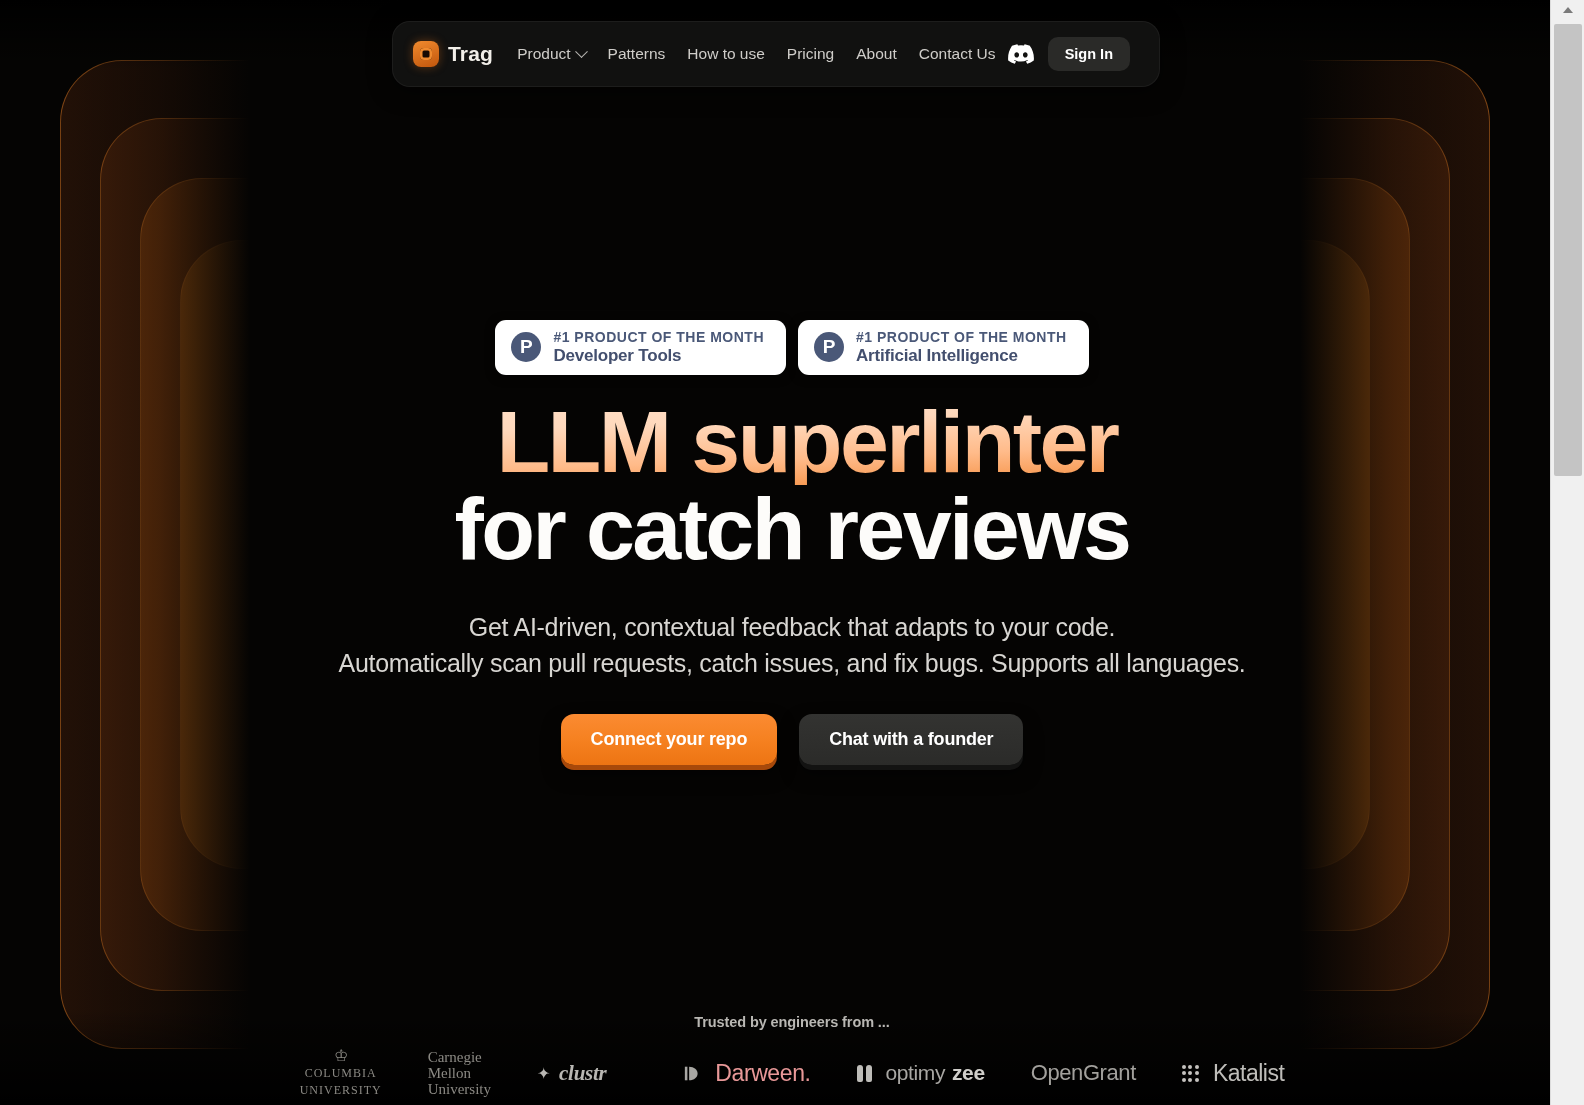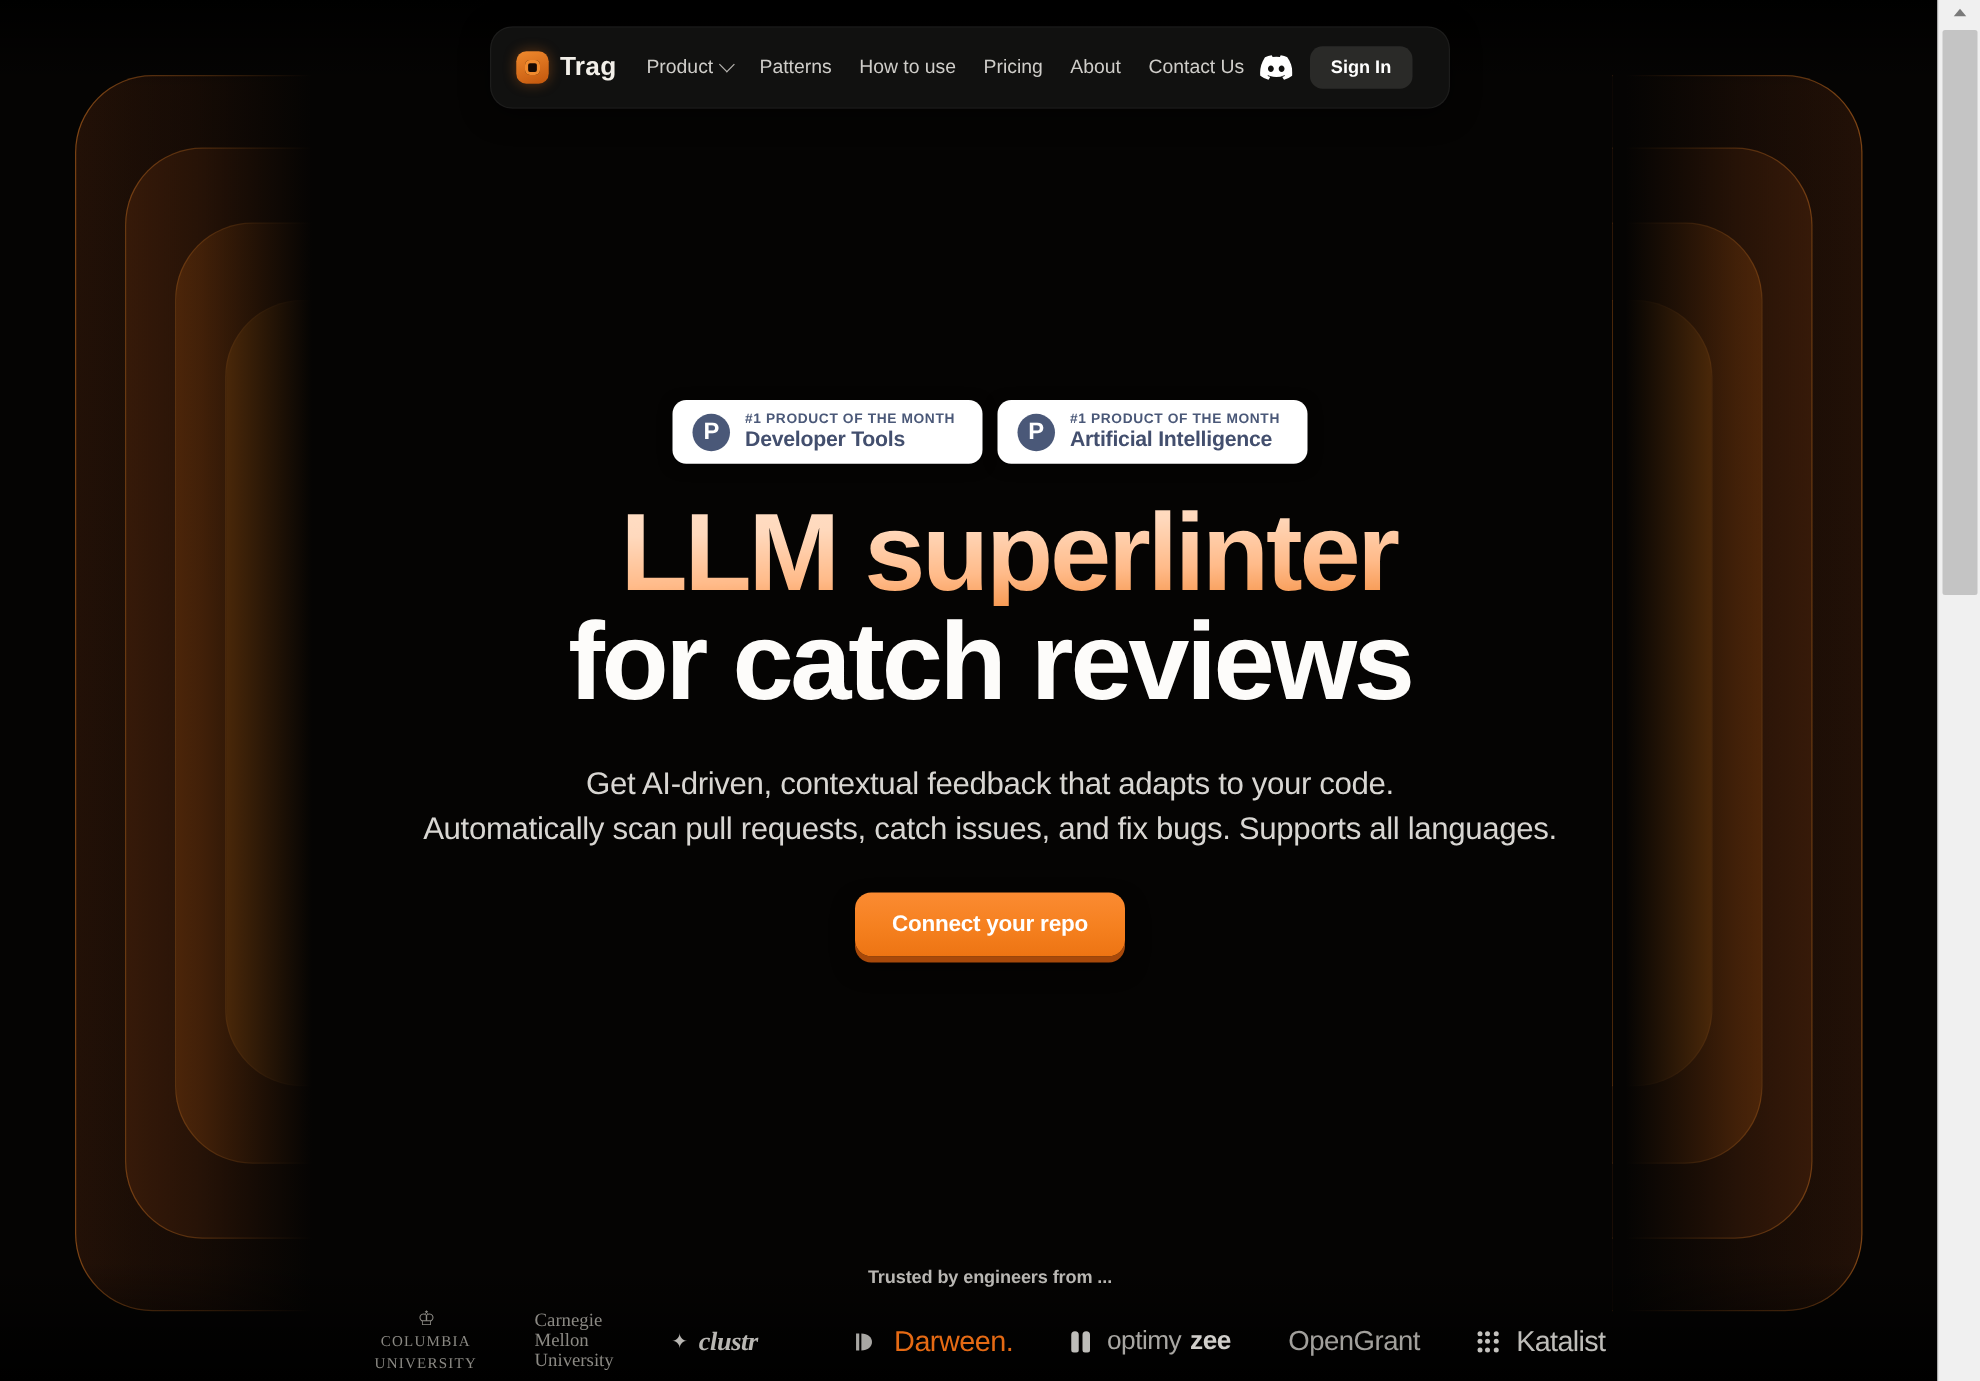--- a/index.html
+++ b/index.html
@@ -116,21 +116,21 @@
     box-shadow:0 2px 10px rgba(0,0,0,0.5);
   }
   .ph-circle {
     width:30px; height:30px; border-radius:50%;
     background:#4a5878; color:#fff;
     display:flex; align-items:center; justify-content:center;
     font-size:19px; font-weight:700; font-family:"Liberation Sans", sans-serif;
     flex:none;
   }
   .badge-txt { display:flex; flex-direction:column; line-height:1.18; }
-  .badge-kicker { color:#4a5878; font-size:11px; font-weight:700; letter-spacing:0.5px; }
+  .badge-kicker { color:#4a5878; font-size:14px; font-weight:700; letter-spacing:0.5px; }
   .badge-title { color:#434f6e; font-size:17px; font-weight:700; letter-spacing:-0.2px; }
 
   .headline {
     position:absolute; left:0; right:0; top:398px;
     text-align:center;
     font-size:88px; font-weight:700; line-height:0.99;
     letter-spacing:-2.6px;
   }
   .headline .l1 {
     display:block;
@@ -191,21 +191,21 @@
 
   .cmu-logo {
     flex-direction:column; align-items:flex-start; gap:0;
     font-family:"Liberation Serif", serif; font-size:15px;
     line-height:1.08; color:#97958f;
   }
 
   .clustr-logo { font-family:"Liberation Serif", serif; font-style:italic; font-weight:700; font-size:21px; color:#c9c7c3; letter-spacing:-0.3px; }
   .clustr-star { font-style:normal; font-weight:400; font-size:16px; margin-right:2px; }
 
-  .darween-logo { font-size:23px; color:#f97316; letter-spacing:-0.4px; font-weight:400;margin-left:32px; }
+  .darween-logo { font-size:23px; color:#fca5a5; letter-spacing:-0.4px; font-weight:400;margin-left:32px; }
   .darween-mark { display:inline-block; width:17px; height:17px; margin-right:7px; position:relative; }
 
   .optimy-logo { font-size:21px; color:#b7b5b1; letter-spacing:-0.4px; }
   .optimy-logo b { color:#e2e0dc; }
   .optimy-mark { display:inline-flex; gap:3px; margin-right:7px; align-items:flex-end; }
   .optimy-mark span { display:block; width:6px; height:17px; border-radius:3px 3px 2px 2px; background:#cfcdc9; }
 
   .opengrant-logo { font-size:22px; color:#b0aeaa; letter-spacing:-0.4px; font-weight:400; }
 
   .katalist-logo { font-size:23px; color:#cfcdc9; letter-spacing:-0.5px; font-weight:400; }
@@ -303,20 +303,21 @@
       <span class="l2">for catch reviews</span>
     </h1>
 
     <p class="subhead">
       <span>Get AI-driven, contextual feedback that adapts to your code.</span><br>
       <span>Automatically scan pull requests, catch issues, and fix bugs. Supports all languages.</span>
     </p>
 
     <div class="cta-row">
       <button class="btn btn-primary">Connect your repo</button>
+      <button class="btn btn-secondary">Chat with a founder</button>
     </div>
   </div>
 
   <div class="trusted">
     <div class="trusted-label">Trusted by engineers from ...</div>
 
     <div class="logo-row">
 
       <div class="logo col-logo">
         <span class="col-crown">♔</span>

